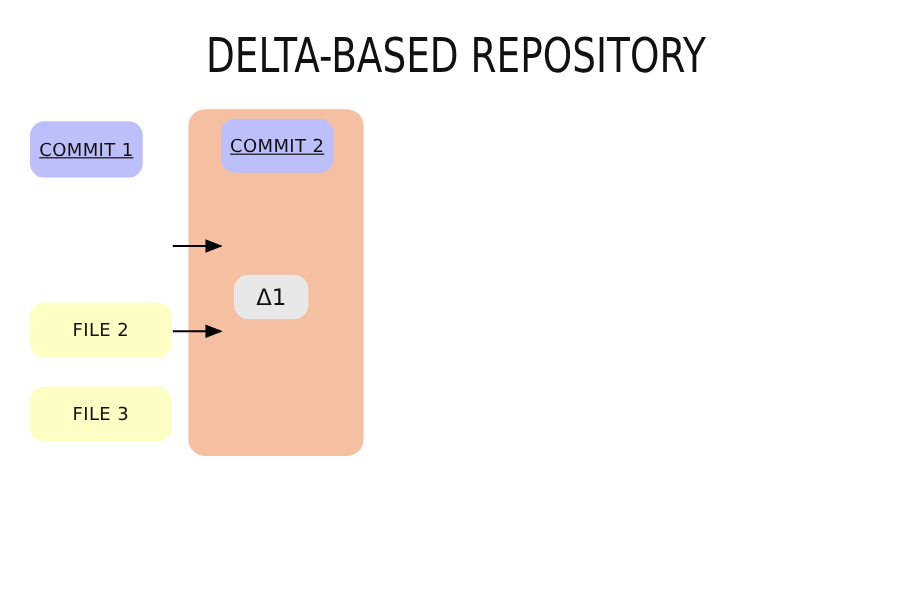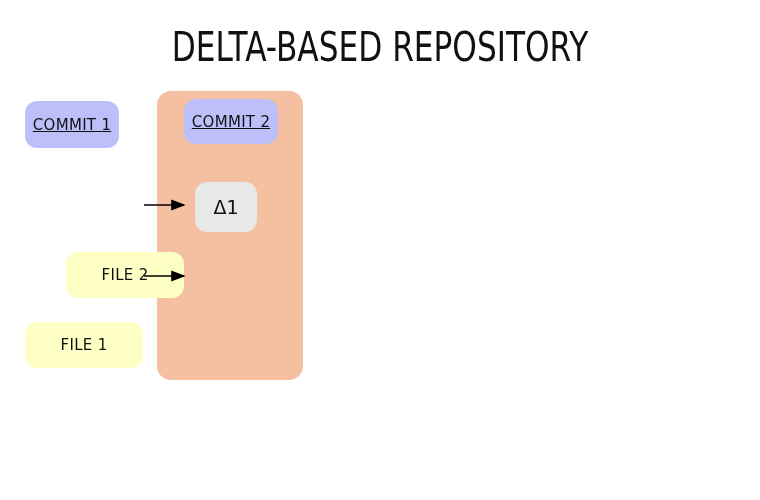--- a/index.html
+++ b/index.html
@@ -58,29 +58,30 @@
     background: var(--containerBg, #f5bfa1);
   }
   #commit2 { left: 170px; top: 99px; height: 45px; margin-left: 14px; }
   .file-box {
     background: var(--fileBg, #fdffc4);
     left: 25px;
     width: 118px;
     height: 46px;
   }
   #file1 { top: 182px; }
-  #file2 { top: 252px; margin-left: 41px; }
+  #file2 { top: 252px; }
   #file3 { top: 322px; }
   .delta-box {
     background: var(--deltaBg, #e8e8e8);
     left: 195px;
     width: 62px;
-    height: 50px;
+    height: 37px;
     font-size: 19px;
     letter-spacing: 0;
+    margin-top: 47px;
   }
   #delta1 { top: 182px; }
   #delta2 { top: 252px; }
   .arrow-layer {
     position: absolute;
     left: 0;
     top: 0;
     width: 760px;
     height: 500px;
     pointer-events: none;
@@ -95,21 +96,21 @@
 
   <div class="container-box"></div>
 
   <div class="box commit-box" id="commit1">COMMIT 1</div>
 
   <div class="box commit-box" id="commit2">COMMIT 2</div>
 
 
   <div class="box file-box" id="file2">FILE 2</div>
 
-  <div class="box file-box" id="file3">FILE 1</div>
+  <div class="box file-box" id="file3">FILE 3</div>
 
   <div class="box delta-box" id="delta1">Δ1</div>
 
 
   <svg class="arrow-layer" viewBox="0 0 760 500" xmlns="http://www.w3.org/2000/svg">
     <defs>
       <marker id="arrowhead" markerWidth="9" markerHeight="8" refX="8" refY="4" orient="auto">
         <polygon points="0 0.5, 9 4, 0 7.5" fill="var(--arrowColor, #000)"></polygon>
       </marker>
     </defs>

